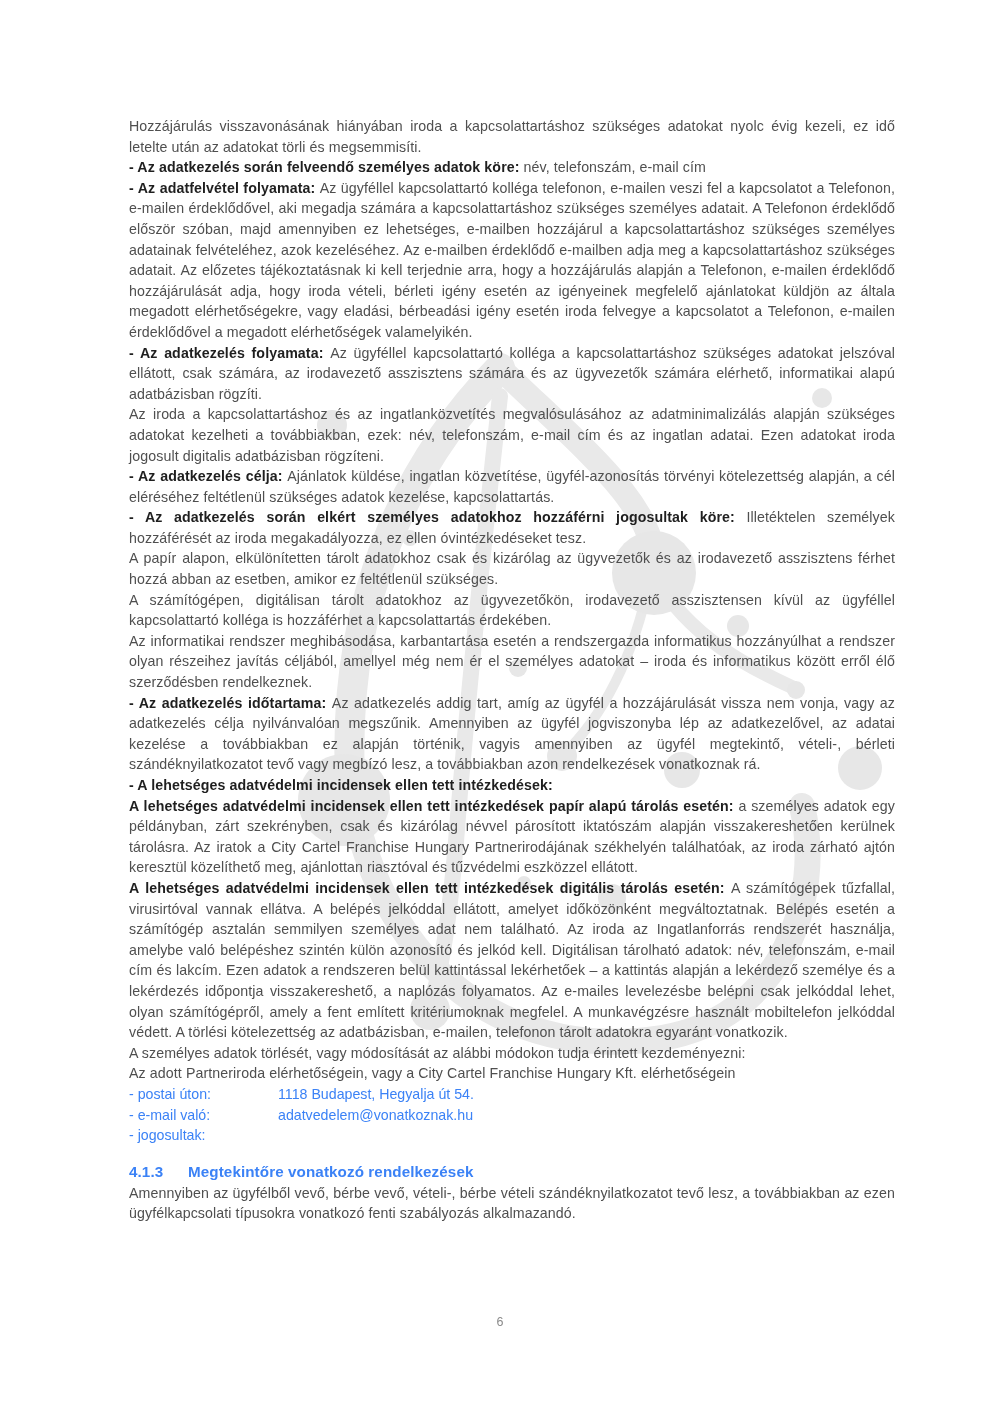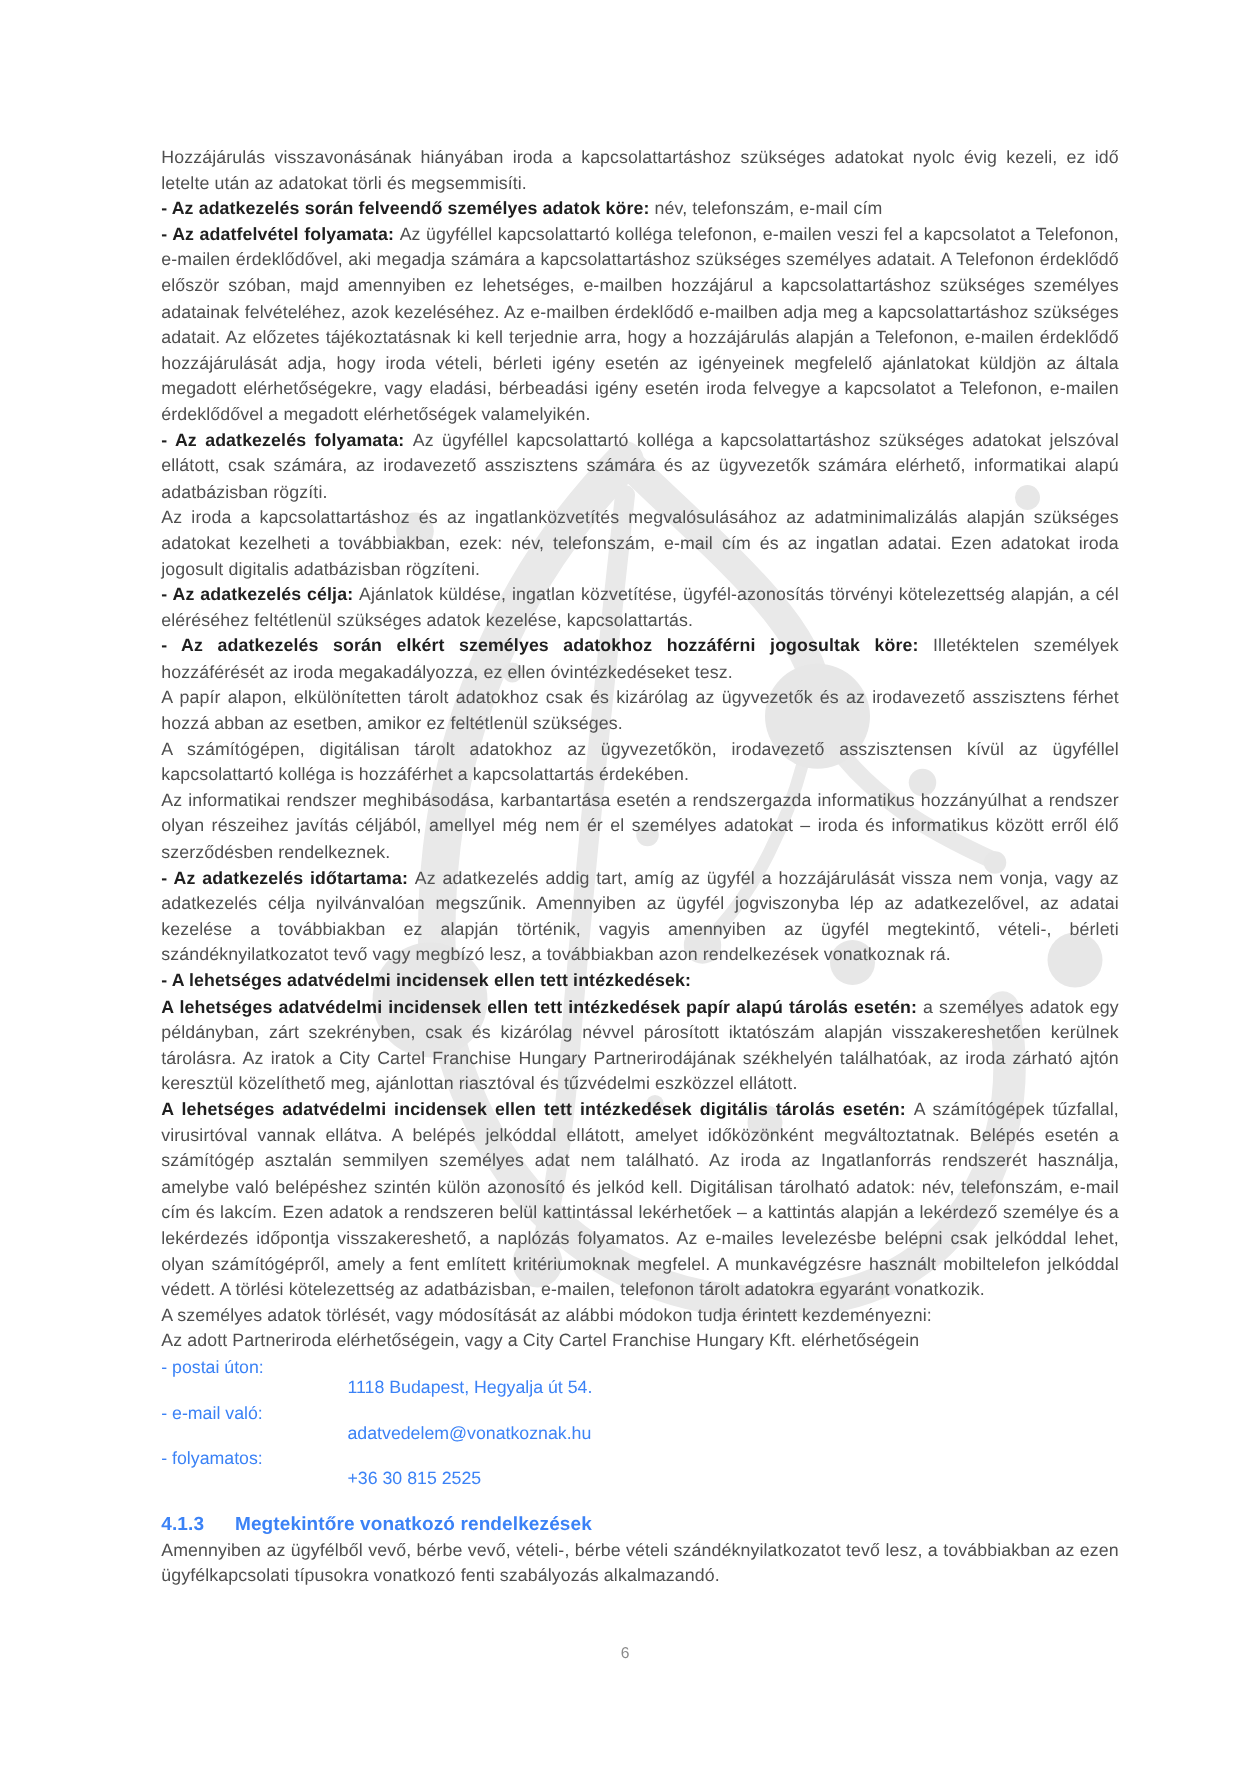--- a/index.html
+++ b/index.html
@@ -18,21 +18,21 @@
     position:absolute; left:129px; top:116px; width:766px; z-index:2;
   }
   p.block {
     margin:0; text-align:justify;
     font-size:14.2px; line-height:20.6px;
     color:#4f4f4f; letter-spacing:0.1px;
   }
   p.block b { font-weight:700; color:#1f1f1f; }
   .contact-row { display:flex; font-size:14.2px; line-height:20.6px; color:#3b82f6; }
   .contact-label { width:149px; flex:0 0 149px; }
-  .contact-value { flex:1;margin-top:16px; }
+  .contact-value { flex:1; }
   .heading {
     margin:15px 0 0 0; font-weight:700; font-size:15.2px; line-height:22px;
     color:#3b82f6; letter-spacing:0.1px;
   }
   .heading-num { display:inline-block; width:59px; }
   .page-num {
     position:absolute; top:1315px; left:0; width:1000px; text-align:center;
     font-size:12.5px; color:#8a8a8a; z-index:2;
   }
 </style>
@@ -88,22 +88,21 @@
 
   <div class="contact-row">
     <span class="contact-label">- postai úton:</span>
     <span class="contact-value">1118 Budapest, Hegyalja út 54.</span>
   </div>
   <div class="contact-row">
     <span class="contact-label">- e-mail való:</span>
     <span class="contact-value">adatvedelem@vonatkoznak.hu</span>
   </div>
   <div class="contact-row">
-    <span class="contact-label">- folyamatos:</span>
-    <span class="contact-value">+36 30 815 2525</span>
+    <span class="contact-label">- jogosultak:</span>
   </div>
 
   <p class="heading">
     <span class="heading-num">4.1.3</span><span>Megtekintőre vonatkozó rendelkezések</span>
   </p>
   <p class="block"><span>Amennyiben az ügyfélből vevő, bérbe vevő, vételi-, bérbe vételi szándéknyilatkozatot tevő lesz, a továbbiakban az ezen ügyfélkapcsolati típusokra vonatkozó fenti szabályozás alkalmazandó.</span></p>
 </div>
 
 <div class="page-num">6</div>
 

